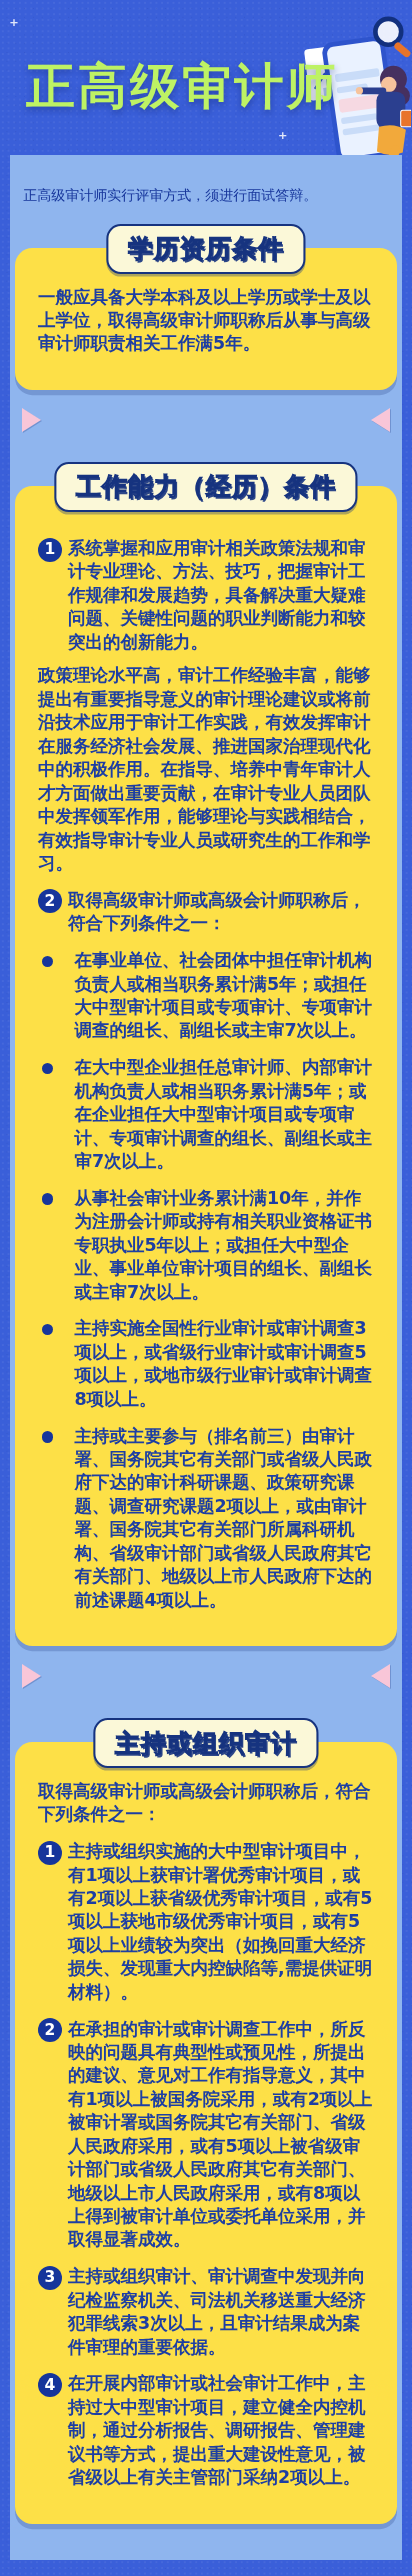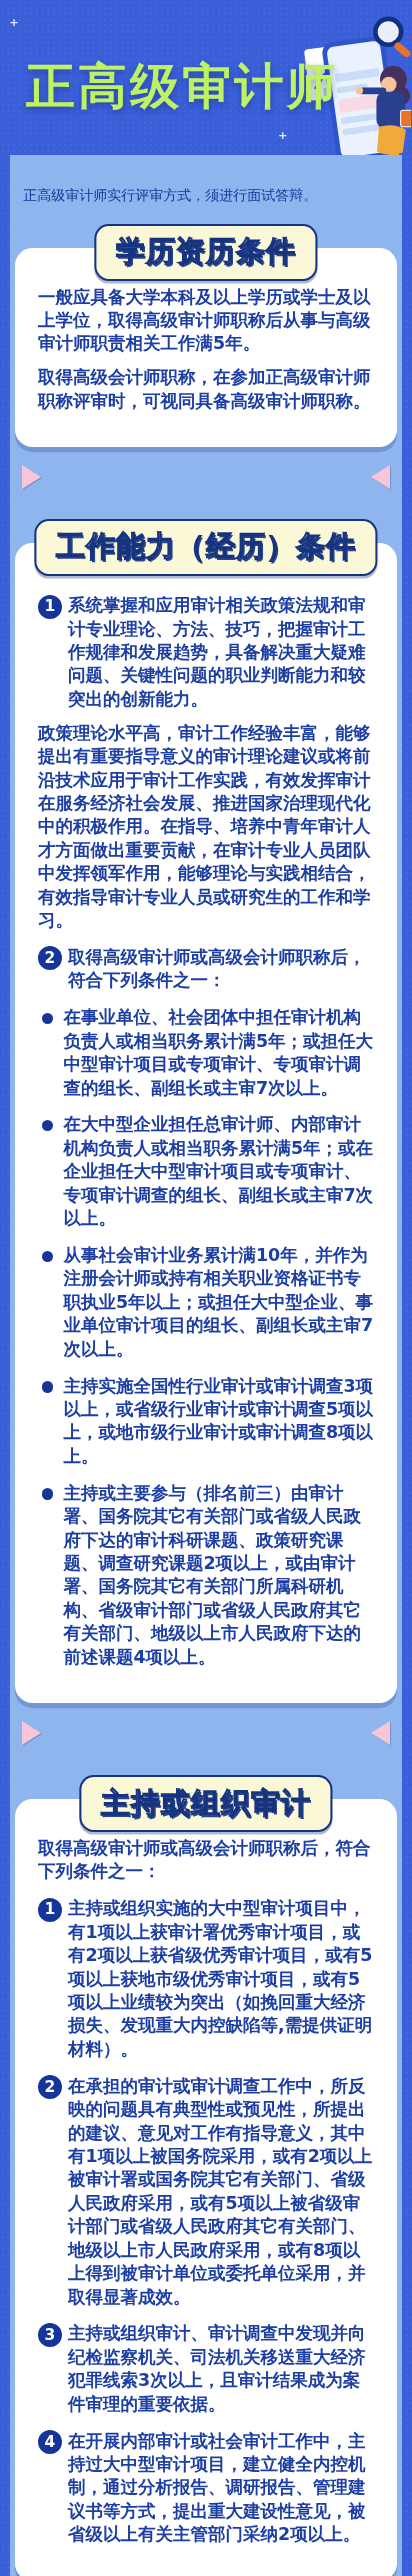--- a/index.html
+++ b/index.html
@@ -39,42 +39,42 @@
   .tri-right{border-top:12.4px solid transparent;border-bottom:12.4px solid transparent;border-left:19.6px solid #f8c6d8;}
   .tri-left{border-top:12.4px solid transparent;border-bottom:12.4px solid transparent;border-right:19.6px solid #f8c6d8;}
   .sec-body{position:relative;padding-top:24px;}
   .pill{
     position:absolute;top:0;left:50%;transform:translateX(-50%);z-index:2;
     background:#fbf8d8;border:2.6px solid #16337f;border-radius:14.4px;
     padding:6.7px 19.6px;white-space:nowrap;
     box-shadow:0 2.6px 0 rgba(22,51,127,0.35);
   }
   .pill-text{
-    font-size:29px;font-weight:bold;color:#ffffff;letter-spacing:1px;
+    font-size:25px;font-weight:bold;color:#ffffff;letter-spacing:1px;
     -webkit-text-stroke:1.1px #16337f;
     text-shadow:1.5px 1.5px 0 rgba(22,51,127,0.9);
   }
   .card{
-    margin:0 5.2px;background:#ffffff;border-radius:17.5px;
+    margin:0 5.2px;background:#fde047;border-radius:17.5px;
     padding:38px 23px 24px;
     box-shadow:0 5.2px 0 rgba(23,44,120,0.22);
     color:#1d3ea3;font-weight:bold;font-size:17.5px;line-height:1.34;
   }
   .card p{margin:0 0 10.3px;}
   .p-flush{margin:0 0 10.3px;}
   .p-ind{margin:3.1px 0 10.3px 30px;}
   .item{display:flex;align-items:flex-start;margin:13.4px 0 10.3px;}
   .num{
     flex:0 0 24px;height:24px;border-radius:50%;background:#16359b;
     color:#ffffff;font-size:15.5px;font-weight:bold;
     display:flex;align-items:center;justify-content:center;margin-top:0.5px;
   }
   .num + .itext{margin-left:6px;}
   .dot{flex:0 0 11.3px;height:11.3px;border-radius:50%;background:#16359b;margin:6.7px 0 0 4.1px;}
-  .dot + .itext{margin-left:10px;}
+  .dot + .itext{margin-left:21px;}
   .itext{flex:1;}
 </style>
 </head>
 <body>
 
 <div class="hero">
   <span class="sparkle" style="left:9.3px;top:15.5px">+</span>
   <span class="sparkle" style="left:278px;top:129px">+</span>
   <div class="hero-title">正高级审计师</div>
   <div class="hero-art">
@@ -125,21 +125,20 @@
 
   <div id="sections">
   <section class="section">
 
     <div class="sec-body">
       <div class="pill">
         <span class="pill-text">学历资历条件</span>
       </div>
       <div class="card">
             <p class="p-flush">一般应具备大学本科及以上学历或学士及以上学位，取得高级审计师职称后从事与高级审计师职责相关工作满5年。</p>
-            <p class="p-flush">取得高级会计师职称，在参加正高级审计师职称评审时，可视同具备高级审计师职称。</p>
           </div>
     </div>
   </section>
 
   <section class="section">
     <div class="tri-row">
       <span class="tri tri-right"></span>
       <span class="tri tri-left"></span>
     </div>
     <div class="sec-body">

